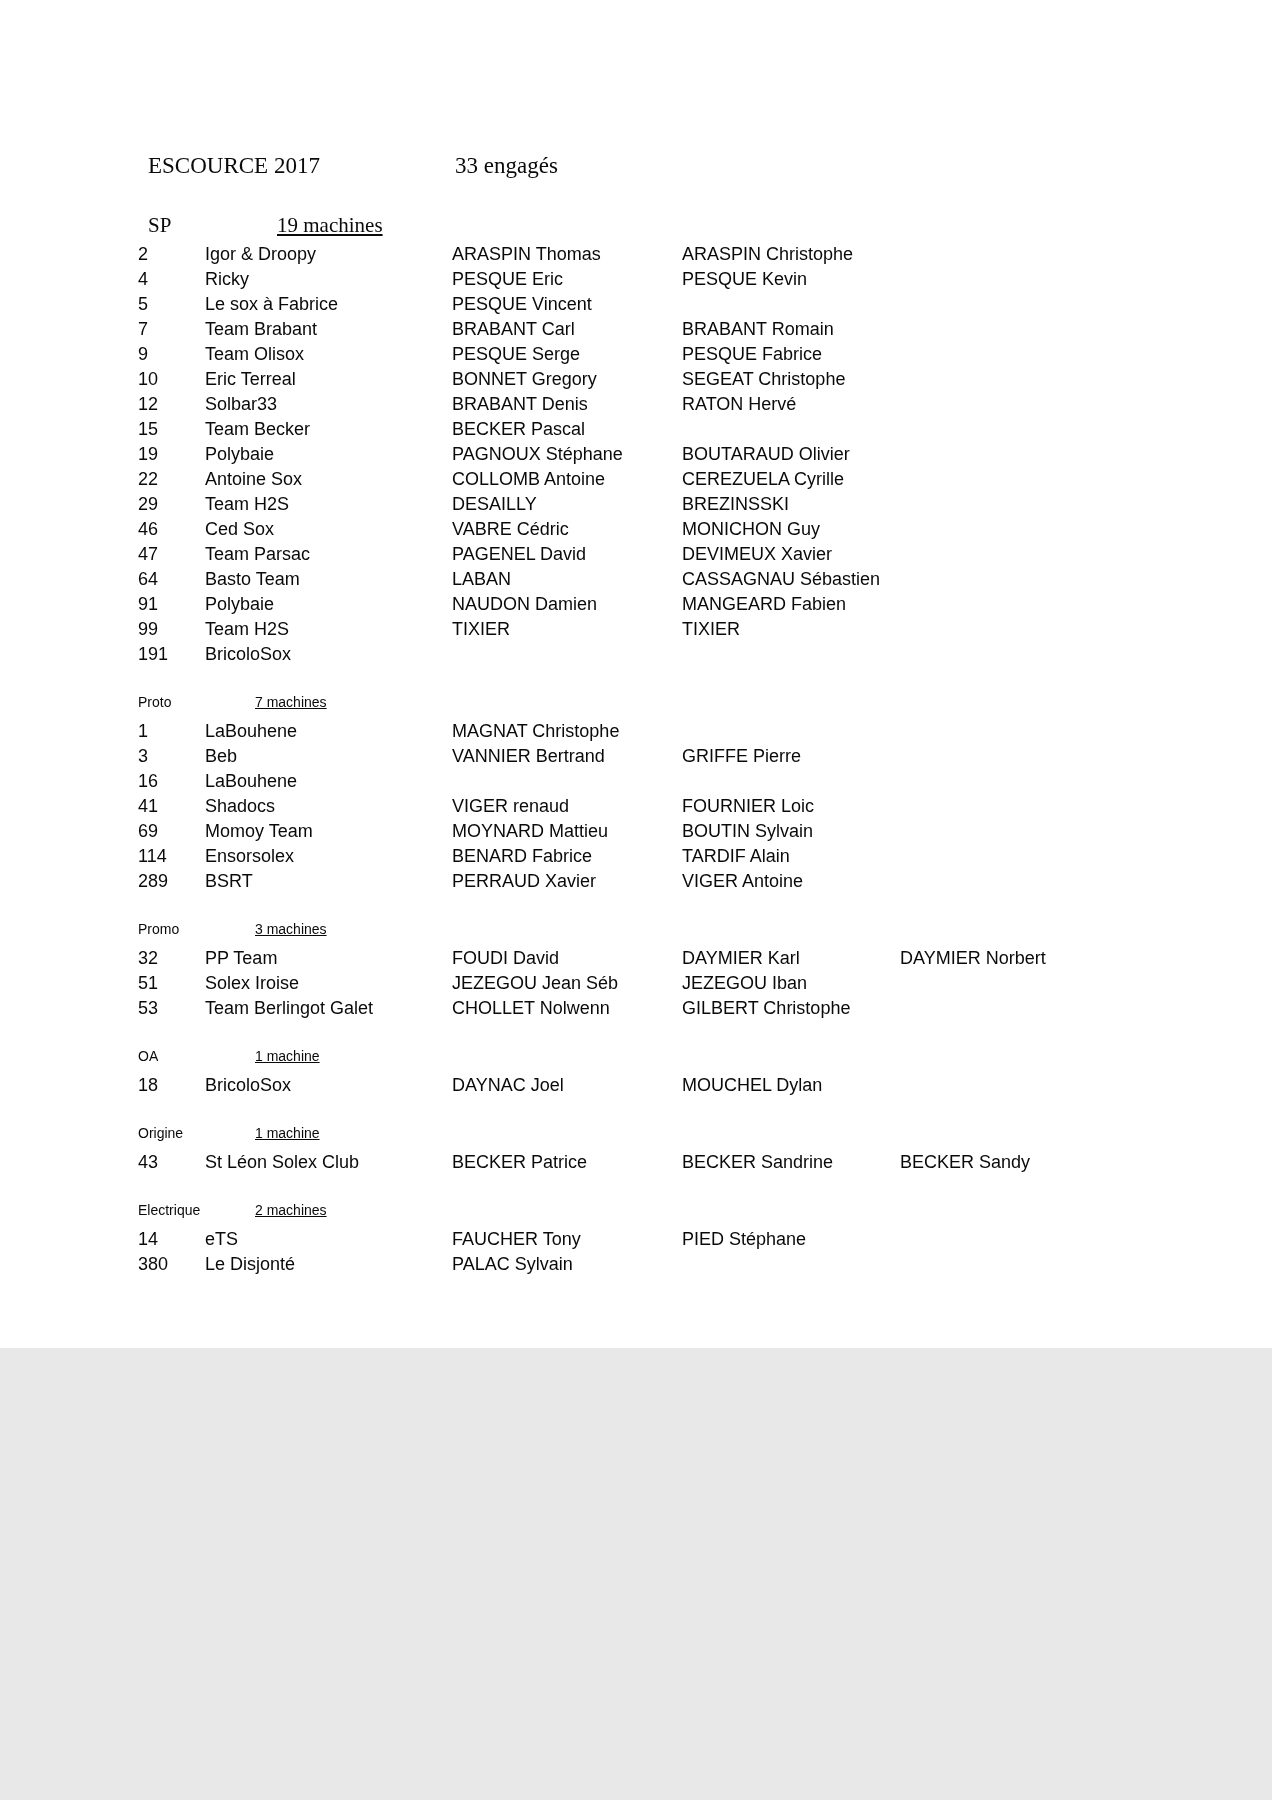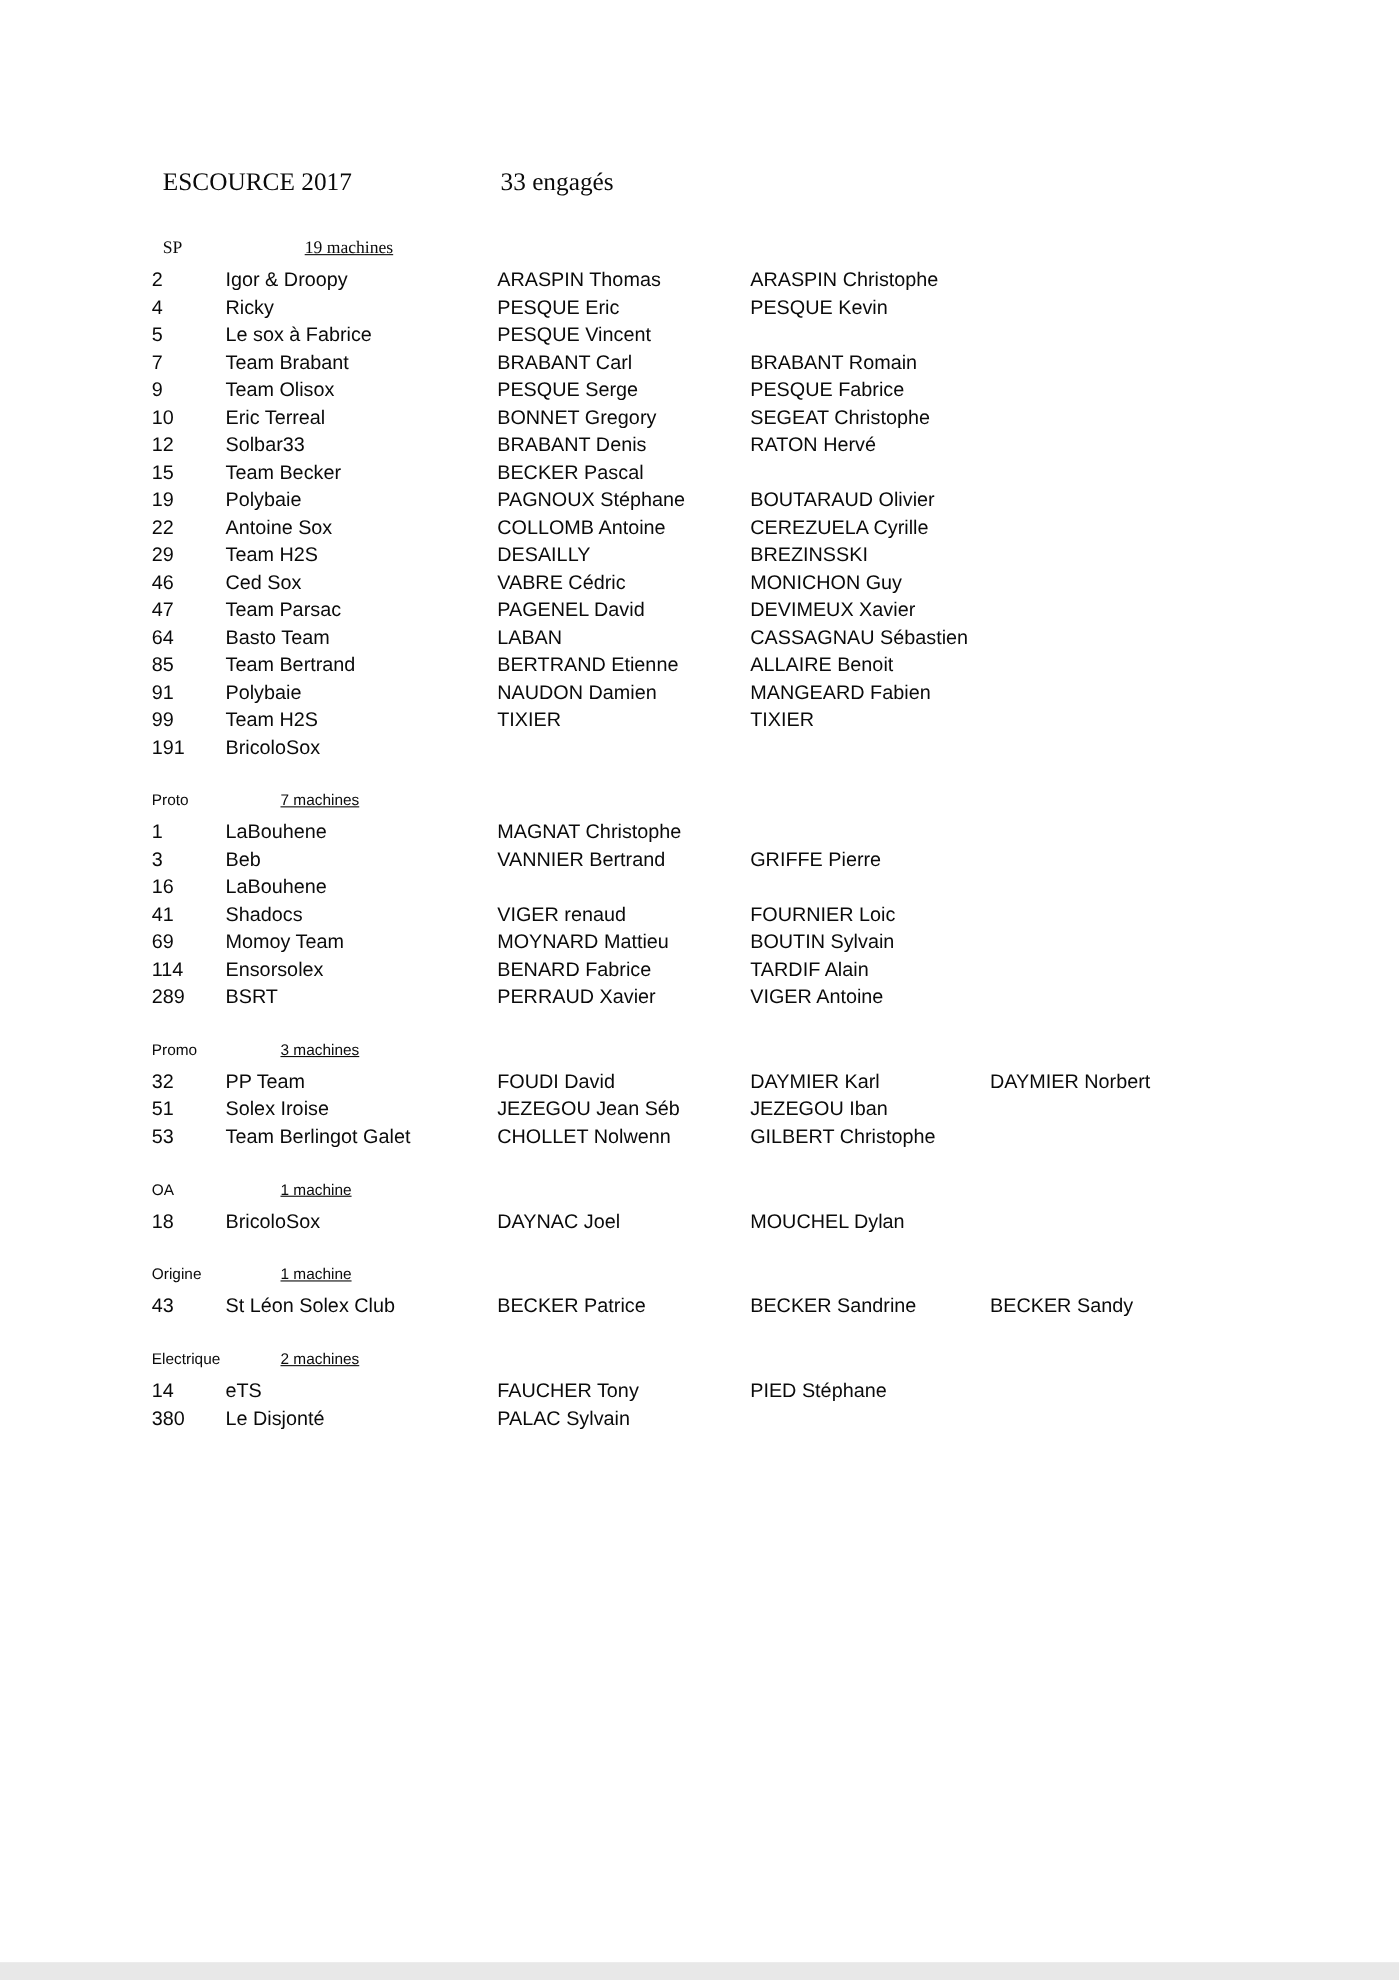--- a/index.html
+++ b/index.html
@@ -1,19 +1,19 @@
 <!DOCTYPE html>
 <html><head>
 <meta charset="utf-8">
 <style>
   html, body { margin: 0; padding: 0; background: #e8e8e8; }
   .page {
     position: relative;
     width: 1272px;
-    height: 1784px;
+    height: 1348px;
     background: #ffffff;
     box-sizing: border-box;
     padding: 153px 40px 0 138px;
     font-family: "Liberation Sans", sans-serif;
     color: #0a0a0a;
     overflow: hidden;
   }
   .title-row {
     position: relative;
     font-family: "Liberation Serif", serif;
@@ -35,21 +35,21 @@
   .header-row {
     position: relative;
     font-size: 14px;
     line-height: 25px;
     height: 25px;
     margin-bottom: 4px;
     white-space: nowrap;
   }
   .serif-section .header-row {
     font-family: "Liberation Serif", serif;
-    font-size: 16px;
+    font-size: 21px;
     text-indent: 10px;
   }
   .sec-count { position: absolute; left: 117px; top: 0; text-indent: 0; text-decoration: underline; }
   .serif-section .sec-count { left: 139px; }
   .grid-row {
     display: grid;
     grid-template-columns: 67px 247px 230px 218px 1fr;
     font-size: 18px;
     line-height: 25px;
     height: 25px;
@@ -159,27 +159,20 @@
           <span class="cell"></span>
         </div>
         <div class="grid-row">
           <span class="cell">64</span>
           <span class="cell">Basto Team</span>
           <span class="cell">LABAN</span>
           <span class="cell">CASSAGNAU Sébastien</span>
           <span class="cell"></span>
         </div>
         <div class="grid-row">
-          <span class="cell">85</span>
-          <span class="cell">Team Bertrand</span>
-          <span class="cell">BERTRAND Etienne</span>
-          <span class="cell">ALLAIRE Benoit</span>
-          <span class="cell"></span>
-        </div>
-        <div class="grid-row">
           <span class="cell">91</span>
           <span class="cell">Polybaie</span>
           <span class="cell">NAUDON Damien</span>
           <span class="cell">MANGEARD Fabien</span>
           <span class="cell"></span>
         </div>
         <div class="grid-row">
           <span class="cell">99</span>
           <span class="cell">Team H2S</span>
           <span class="cell">TIXIER</span>

